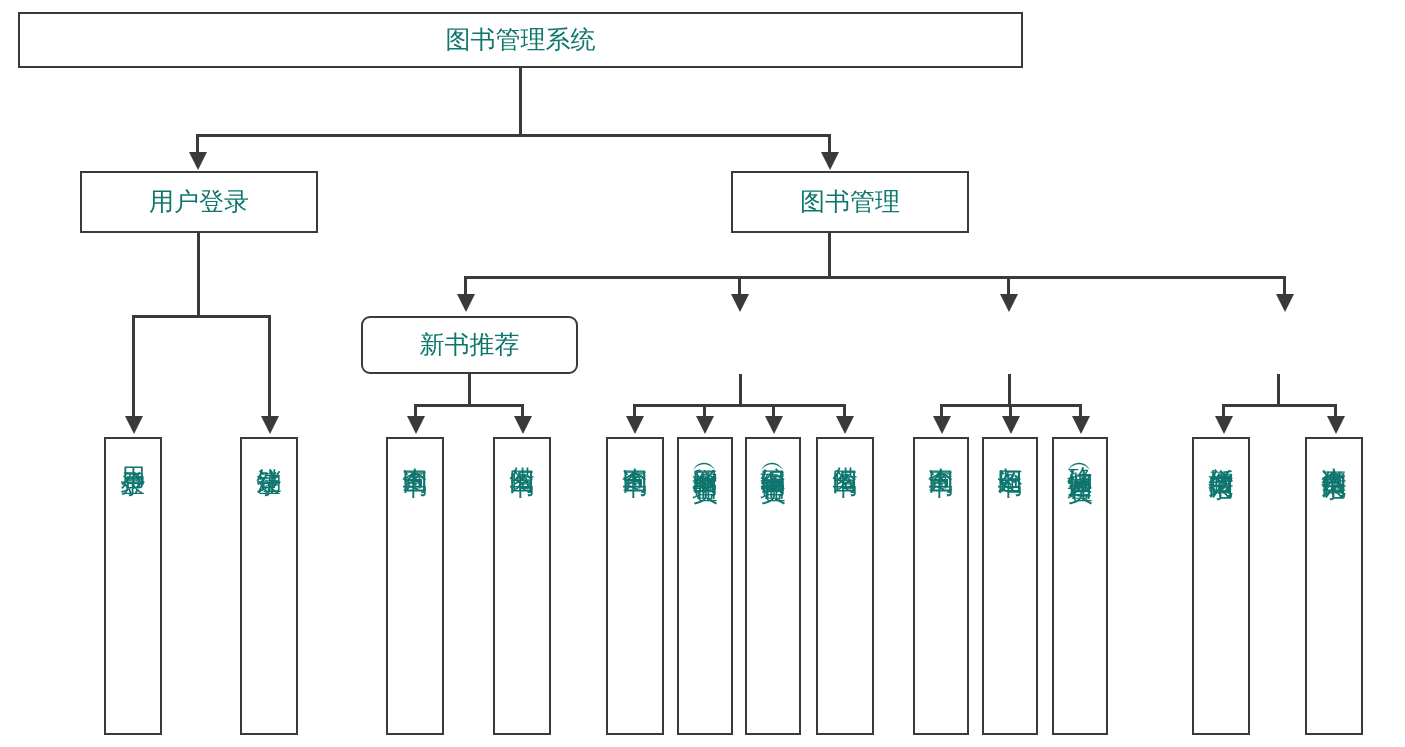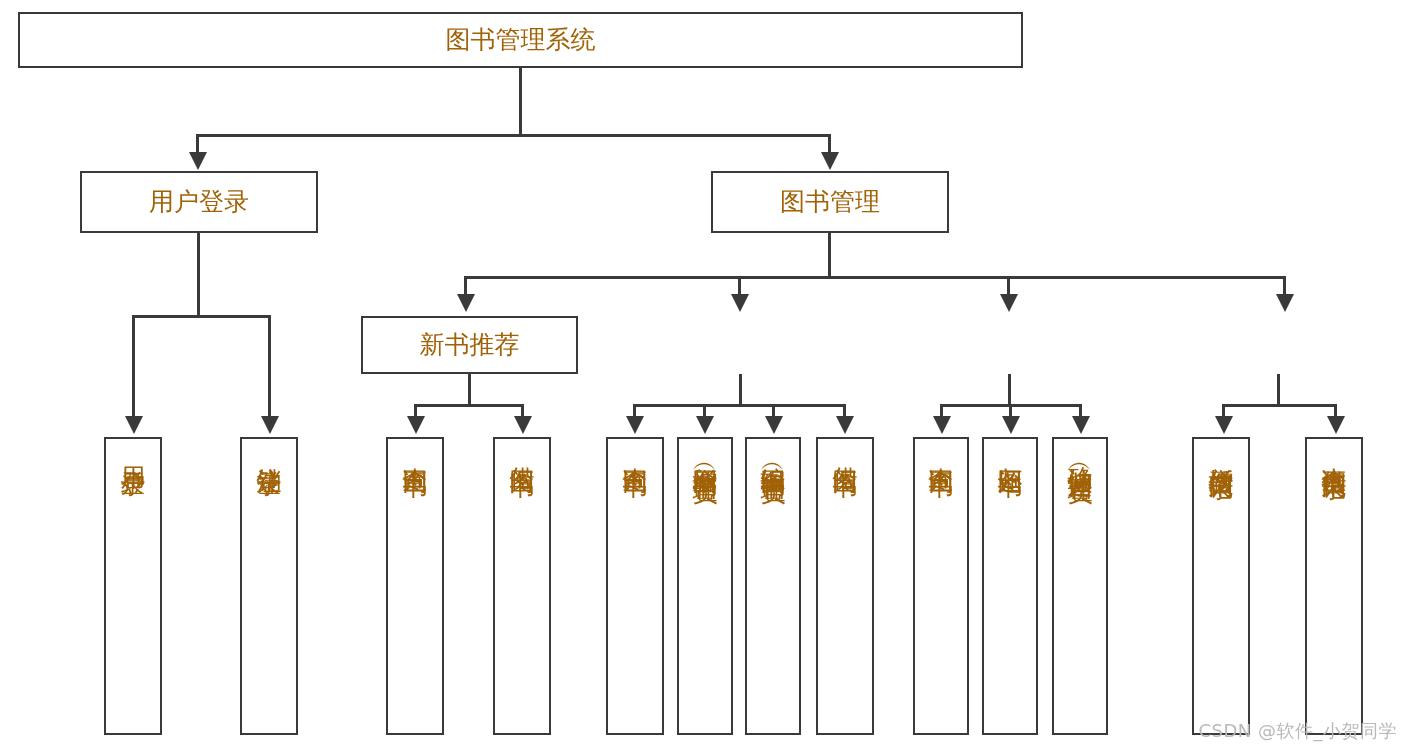--- a/index.html
+++ b/index.html
@@ -18,21 +18,21 @@
     overflow: hidden;
   }
   .node {
     position: absolute;
     box-sizing: border-box;
     border: 2.5px solid #3a3a3a;
     background: #ffffff;
     display: flex;
     align-items: center;
     justify-content: center;
-    color: #a16207;
+    color: #0f766e;
   }
   .node .label {
     display: block;
     text-align: center;
     line-height: 1.15;
     white-space: nowrap;
   }
   
   .node.horiz .label {
     font-size: 25px;
@@ -97,21 +97,21 @@
   <div class="hline" style="left:196px; top:134px; width:635px;"></div>
 
   <div class="vline" style="left:196px; top:134px; height:22px;"></div>
   <div class="arrow" style="left:189px; top:152px;"></div>
   <div class="vline" style="left:828px; top:134px; height:22px;"></div>
   <div class="arrow" style="left:821px; top:152px;"></div>
 
   <div class="node horiz" style="left:80px; top:171px; width:238px; height:62px;">
     <span class="label">用户登录</span>
   </div>
-  <div class="node horiz" style="left:711px; top:171px; width:238px; height:62px;">
+  <div class="node horiz" style="left:731px; top:171px; width:238px; height:62px;">
     <span class="label">图书管理</span>
   </div>
 
   <div class="vline" style="left:197px; top:233px; height:84px;"></div>
   <div class="hline" style="left:132px; top:315px; width:138px;"></div>
   <div class="vline" style="left:132px; top:315px; height:104px;"></div>
   <div class="arrow" style="left:125px; top:416px;"></div>
   <div class="vline" style="left:268px; top:315px; height:104px;"></div>
   <div class="arrow" style="left:261px; top:416px;"></div>
 
@@ -119,21 +119,21 @@
   <div class="hline" style="left:464px; top:276px; width:822px;"></div>
   <div class="vline" style="left:464px; top:276px; height:22px;"></div>
   <div class="arrow" style="left:457px; top:294px;"></div>
   <div class="vline" style="left:738px; top:276px; height:22px;"></div>
   <div class="arrow" style="left:731px; top:294px;"></div>
   <div class="vline" style="left:1007px; top:276px; height:22px;"></div>
   <div class="arrow" style="left:1000px; top:294px;"></div>
   <div class="vline" style="left:1283px; top:276px; height:22px;"></div>
   <div class="arrow" style="left:1276px; top:294px;"></div>
 
-  <div class="node horiz" style="left:361px; top:316px; width:217px; height:58px;">
+  <div class="node horiz" style="left:361px; top:316px; width:217px; height:58px;border-radius:9px;">
     <span class="label">新书推荐</span>
   </div>
 
   <div class="vline" style="left:468px; top:374px; height:33px;"></div>
   <div class="hline" style="left:414px; top:404px; width:110px;"></div>
   <div class="vline" style="left:414px; top:404px; height:15px;"></div>
   <div class="arrow" style="left:407px; top:416px;"></div>
   <div class="vline" style="left:521px; top:404px; height:15px;"></div>
   <div class="arrow" style="left:514px; top:416px;"></div>
 
@@ -201,15 +201,14 @@
     <span class="label">确认归还（管理员）</span>
   </div>
 
   <div class="node vert" style="left:1192px; top:437px; width:58px; height:298px;">
     <span class="label">新增借阅记录</span>
   </div>
   <div class="node vert" style="left:1305px; top:437px; width:58px; height:298px;">
     <span class="label">查询借阅记录</span>
   </div>
 
-  <div id="watermark">CSDN @软件_小贺同学</div>
 
 </div>
 
 </body></html>

